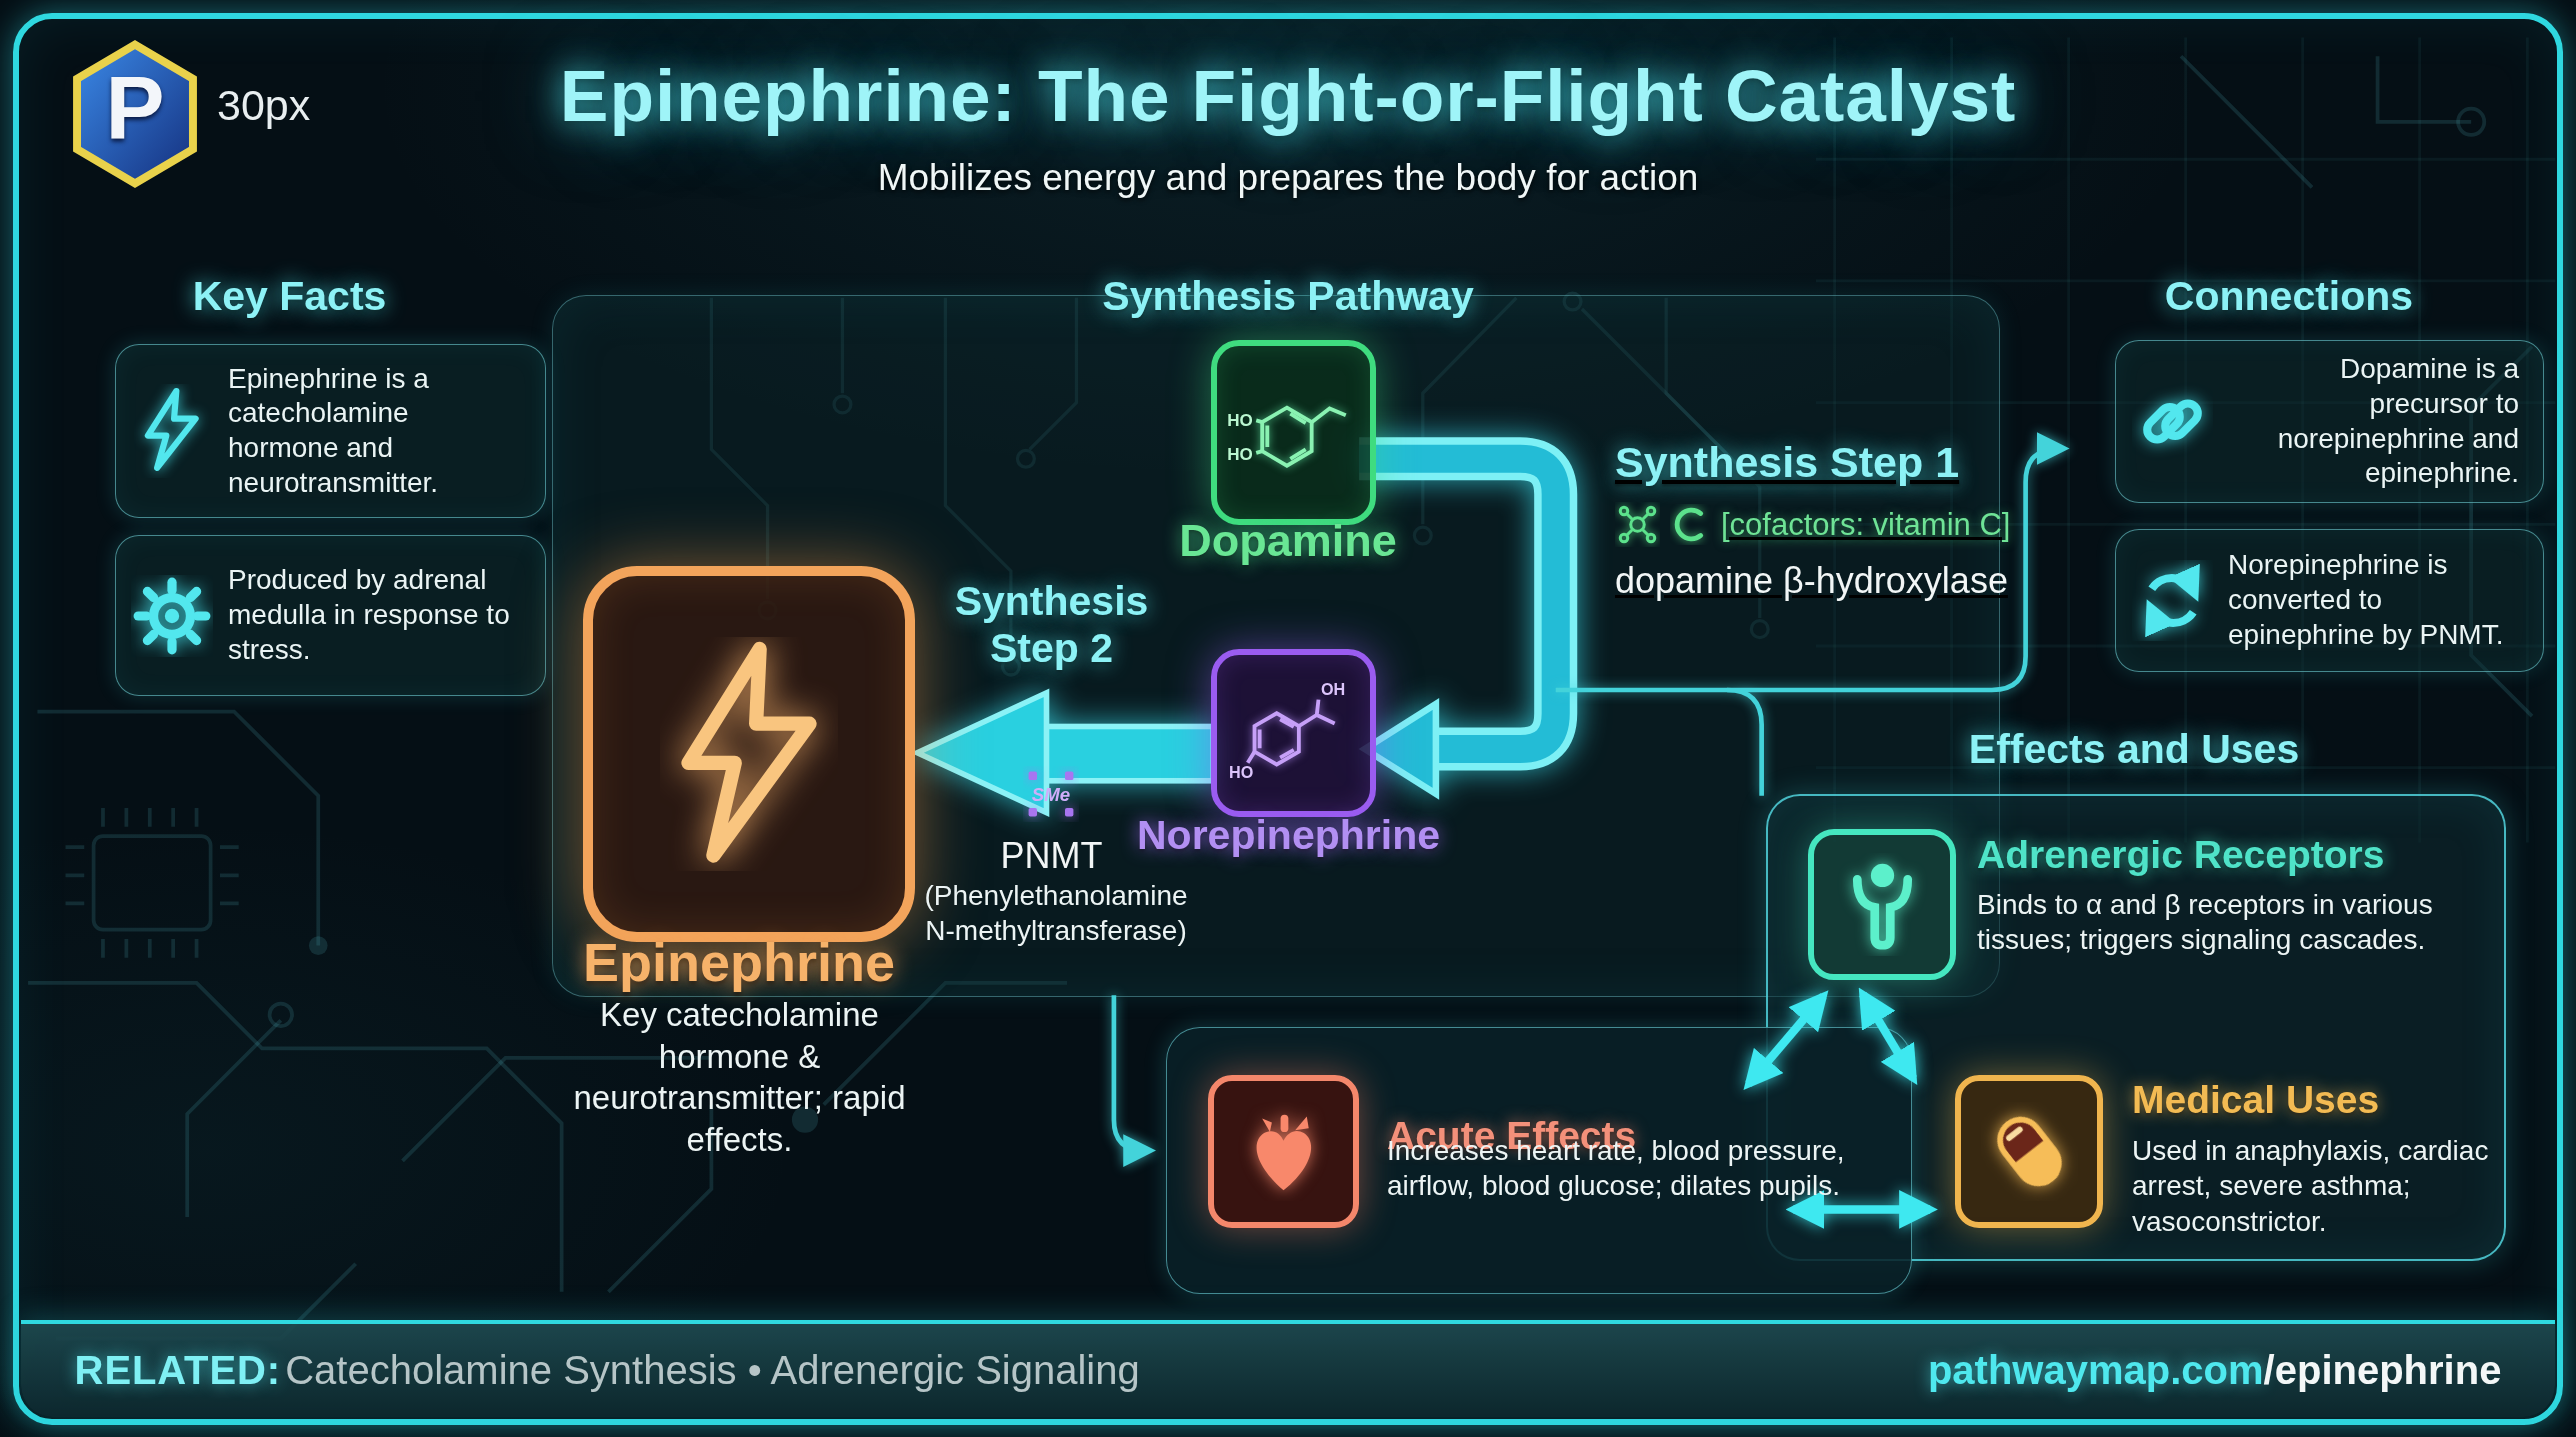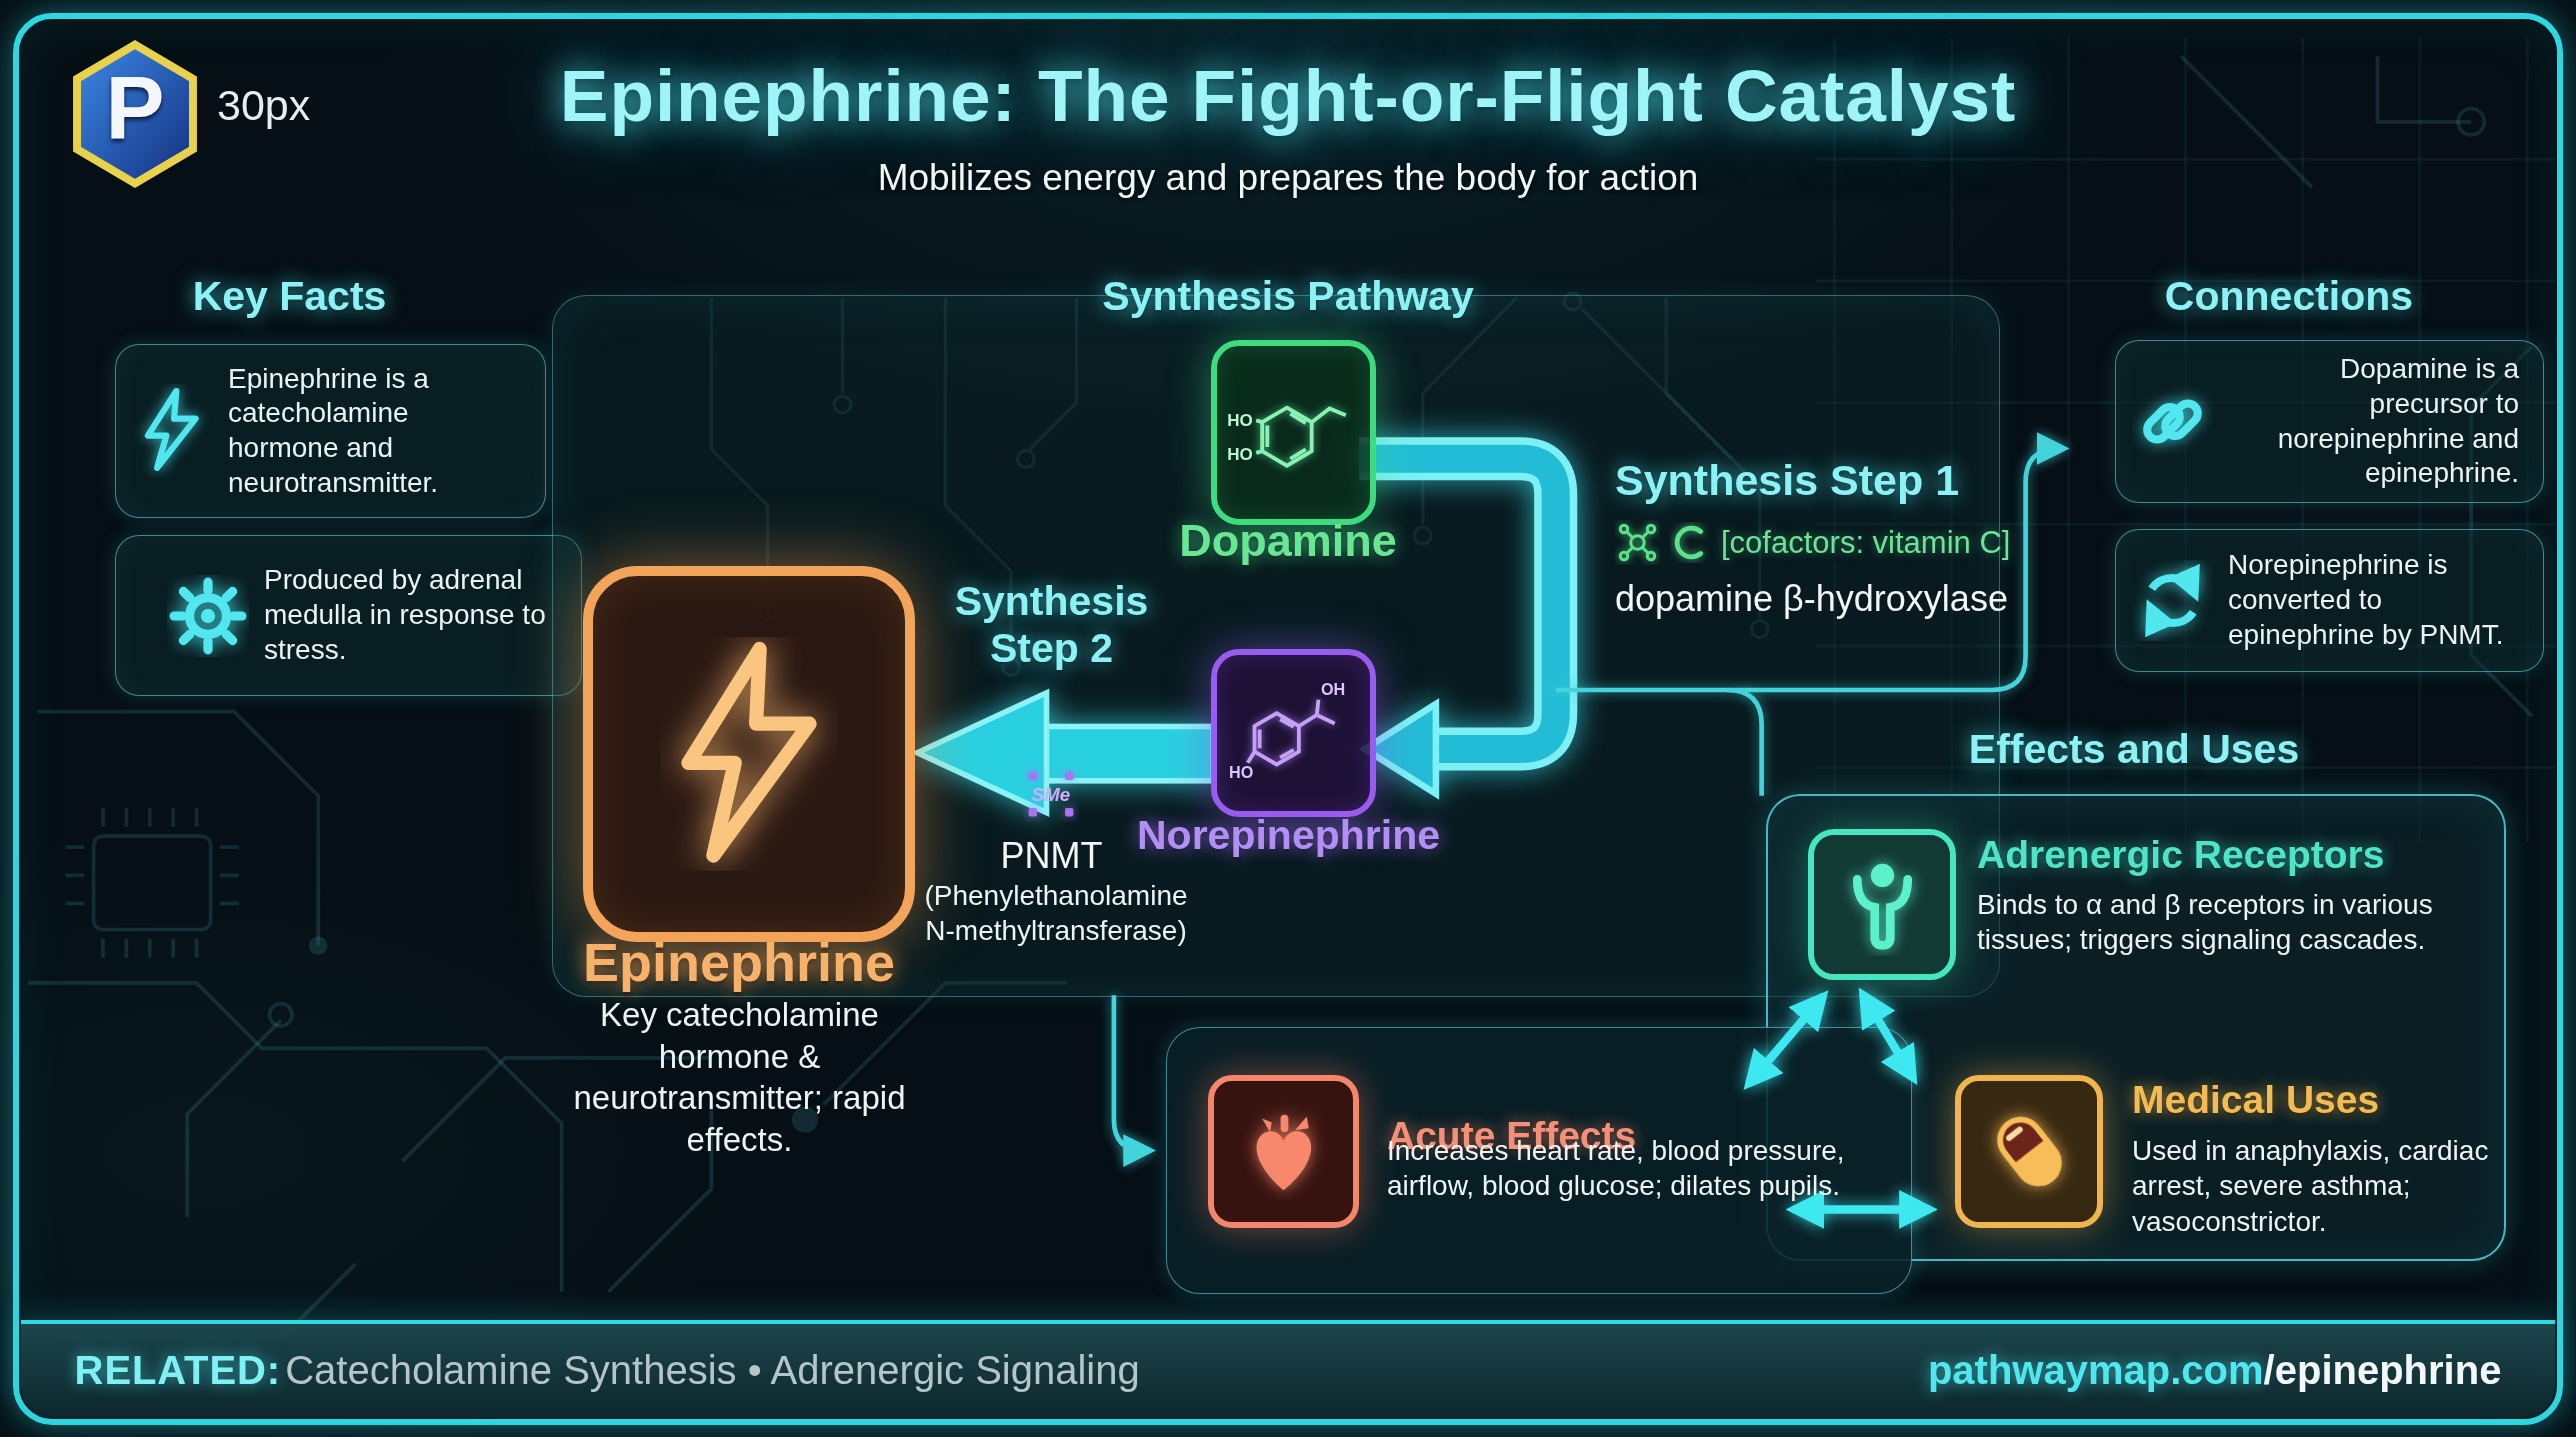--- a/index.html
+++ b/index.html
@@ -111,21 +111,21 @@
 
   <div class="abs h-cyan" style="left:62px;top:273px;width:455px;font-size:41px;">Key Facts</div>
   <div class="card" style="left:75px;top:344px;width:429px;height:172px;">
     <div class="ic">
       <svg width="77" height="94" viewBox="0 0 100 120">
           <path d="M55 8 L18 66 L42 66 L30 108 L80 44 L52 44 Z" fill="none" stroke="#52e7ee" stroke-width="8" stroke-linejoin="round" style="filter:drop-shadow(0 0 8px rgba(70,230,240,.8))"></path>
         </svg>
     </div>
     <div class="tx">Epinephrine is a catecholamine hormone and neurotransmitter.</div>
   </div>
-  <div class="card" style="left:75px;top:535px;width:429px;height:159px;padding-left:36px;">
+  <div class="card" style="left:75px;top:535px;width:429px;height:159px;">
     <div class="ic">
       <svg width="82" height="82" viewBox="0 0 80 80">
         <g transform="translate(40,40)" stroke="#52e7ee" stroke-width="9" stroke-linecap="round" fill="none" style="filter:drop-shadow(0 0 8px rgba(70,230,240,.8))">
           <circle r="18"></circle>
           <line y1="-33" y2="-25"></line>
             <line y1="33" y2="25"></line>
             <line x1="-33" x2="-25"></line>
             <line x1="33" x2="25"></line>
           <line x1="-24" y1="-24" x2="-18" y2="-18"></line>
             <line x1="24" y1="24" x2="18" y2="18"></line>
@@ -183,21 +183,21 @@
   <div class="lbl" style="left:1073px;top:812px;width:431px;font-size:41px;color:#b28ff2;text-shadow:0 0 17px rgba(160,110,245,.8),0 1.9px 3.7px rgba(0,0,0,.6);">Norepinephrine</div>
 
   <div class="neonbox" style="left:583px;top:566px;width:312px;height:356px;border-radius:54px;border:10.3px solid #f3a45b;background:rgba(48,24,15,.84);box-shadow:0 0 66px rgba(244,150,70,.5), inset 0 0 43px rgba(244,150,70,.16);display:flex;align-items:center;justify-content:center;">
     <svg width="178" height="234" viewBox="0 0 100 130">
       <path d="M56 6 L16 70 L42 70 L30 122 L84 48 L54 48 Z" fill="none" stroke="#f9c57f" stroke-width="8" stroke-linejoin="round" style="filter:drop-shadow(0 0 10px rgba(248,180,110,.9))"></path>
     </svg>
   </div>
   <div class="lbl" style="left:552px;top:931px;width:374px;font-size:54px;color:#f6b26a;text-shadow:0 0 20.6px rgba(246,165,90,.8),0 2.8px 4.7px rgba(0,0,0,.7);">Epinephrine</div>
   <div class="body-tx" style="left:543px;top:994px;width:393px;font-size:33px;text-align:center;">Key catecholamine hormone &amp; neurotransmitter; rapid effects.</div>
 
-  <div class="abs" style="left:1615px;top:456px;z-index:6;">
+  <div class="abs" style="left:1615px;top:438px;z-index:6;text-decoration:underline;">
     <div class="h-cyan" style="position:static;text-align:left;font-size:43px;">Synthesis Step 1</div>
     <div style="display:flex;align-items:center;gap:10px;margin-top:15px;">
       <svg width="45" height="45" viewBox="0 0 60 60">
         <g stroke="#5ce28c" stroke-width="4" fill="none" style="filter:drop-shadow(0 0 6px rgba(90,230,140,.8))">
           <circle cx="30" cy="30" r="9"></circle>
             <circle cx="12" cy="12" r="5"></circle>
             <circle cx="48" cy="12" r="5"></circle>
           <circle cx="12" cy="48" r="5"></circle>
             <circle cx="48" cy="48" r="5"></circle>
           <path d="M16 16 L23 23 M44 16 L37 23 M16 44 L23 37 M44 44 L37 37"></path>

